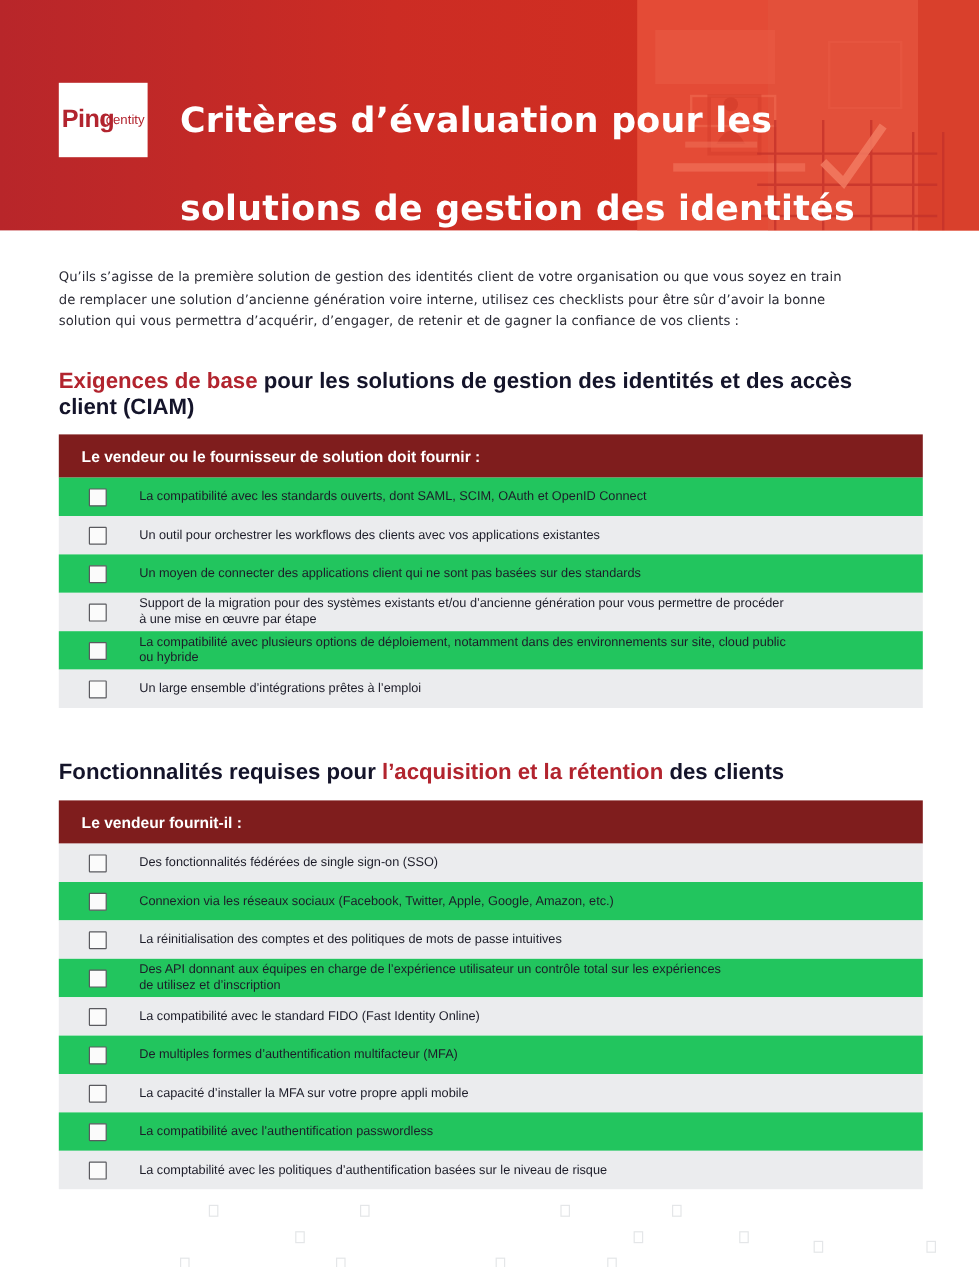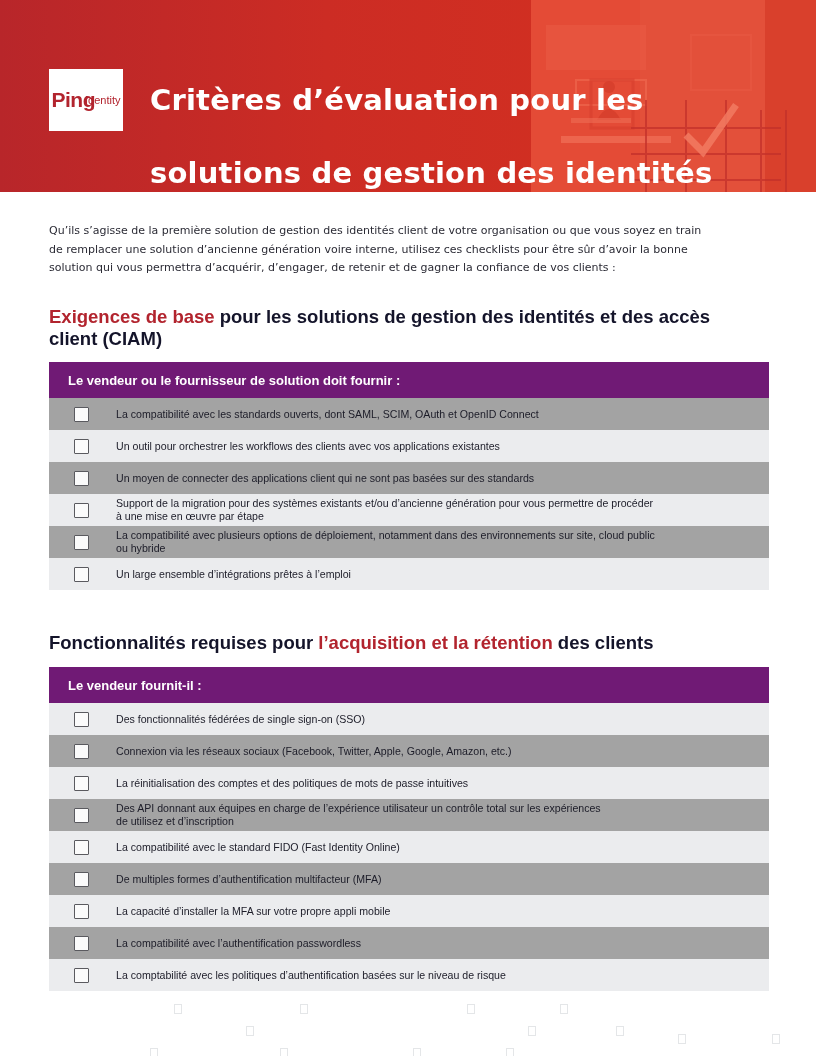--- a/index.html
+++ b/index.html
@@ -63,27 +63,27 @@
   }
   .section-heading .accent { color: #b2242e; text-align: right; }
   .h1 { top: 306px; }
   .h2 { top: 632px; }
 
   
   .checklist { position: absolute; left: 49px; width: 720px; }
   .t1 { top: 362px; }
   .t2 { top: 667px; }
   .checklist .thead {
-    height: 36px; background: #701a75; color: #ffffff;
+    height: 36px; background: #7f1d1d; color: #ffffff;
     font-family: "Liberation Sans", sans-serif; font-weight: bold; font-size: 13px;
     display: flex; align-items: center; padding-left: 19px;
   }
   .row {
     display: flex; align-items: center; height: 32px;
-    background: #a3a3a3;
+    background: #22c55e;
   }
   .row.alt { background: #ebecee; }
   .row.tall { height: 32px; }
   .cb {
     flex: 0 0 auto; width: 15px; height: 15px; margin-left: 25px; margin-right: 27px;
     border: 1.5px solid #5a5a5f; background: #fbfbfb; border-radius: 1px;
   }
   .row .label {
     font-family: "Liberation Sans", sans-serif; font-size: 10.6px; line-height: 13px;
     color: #1c1c28;

